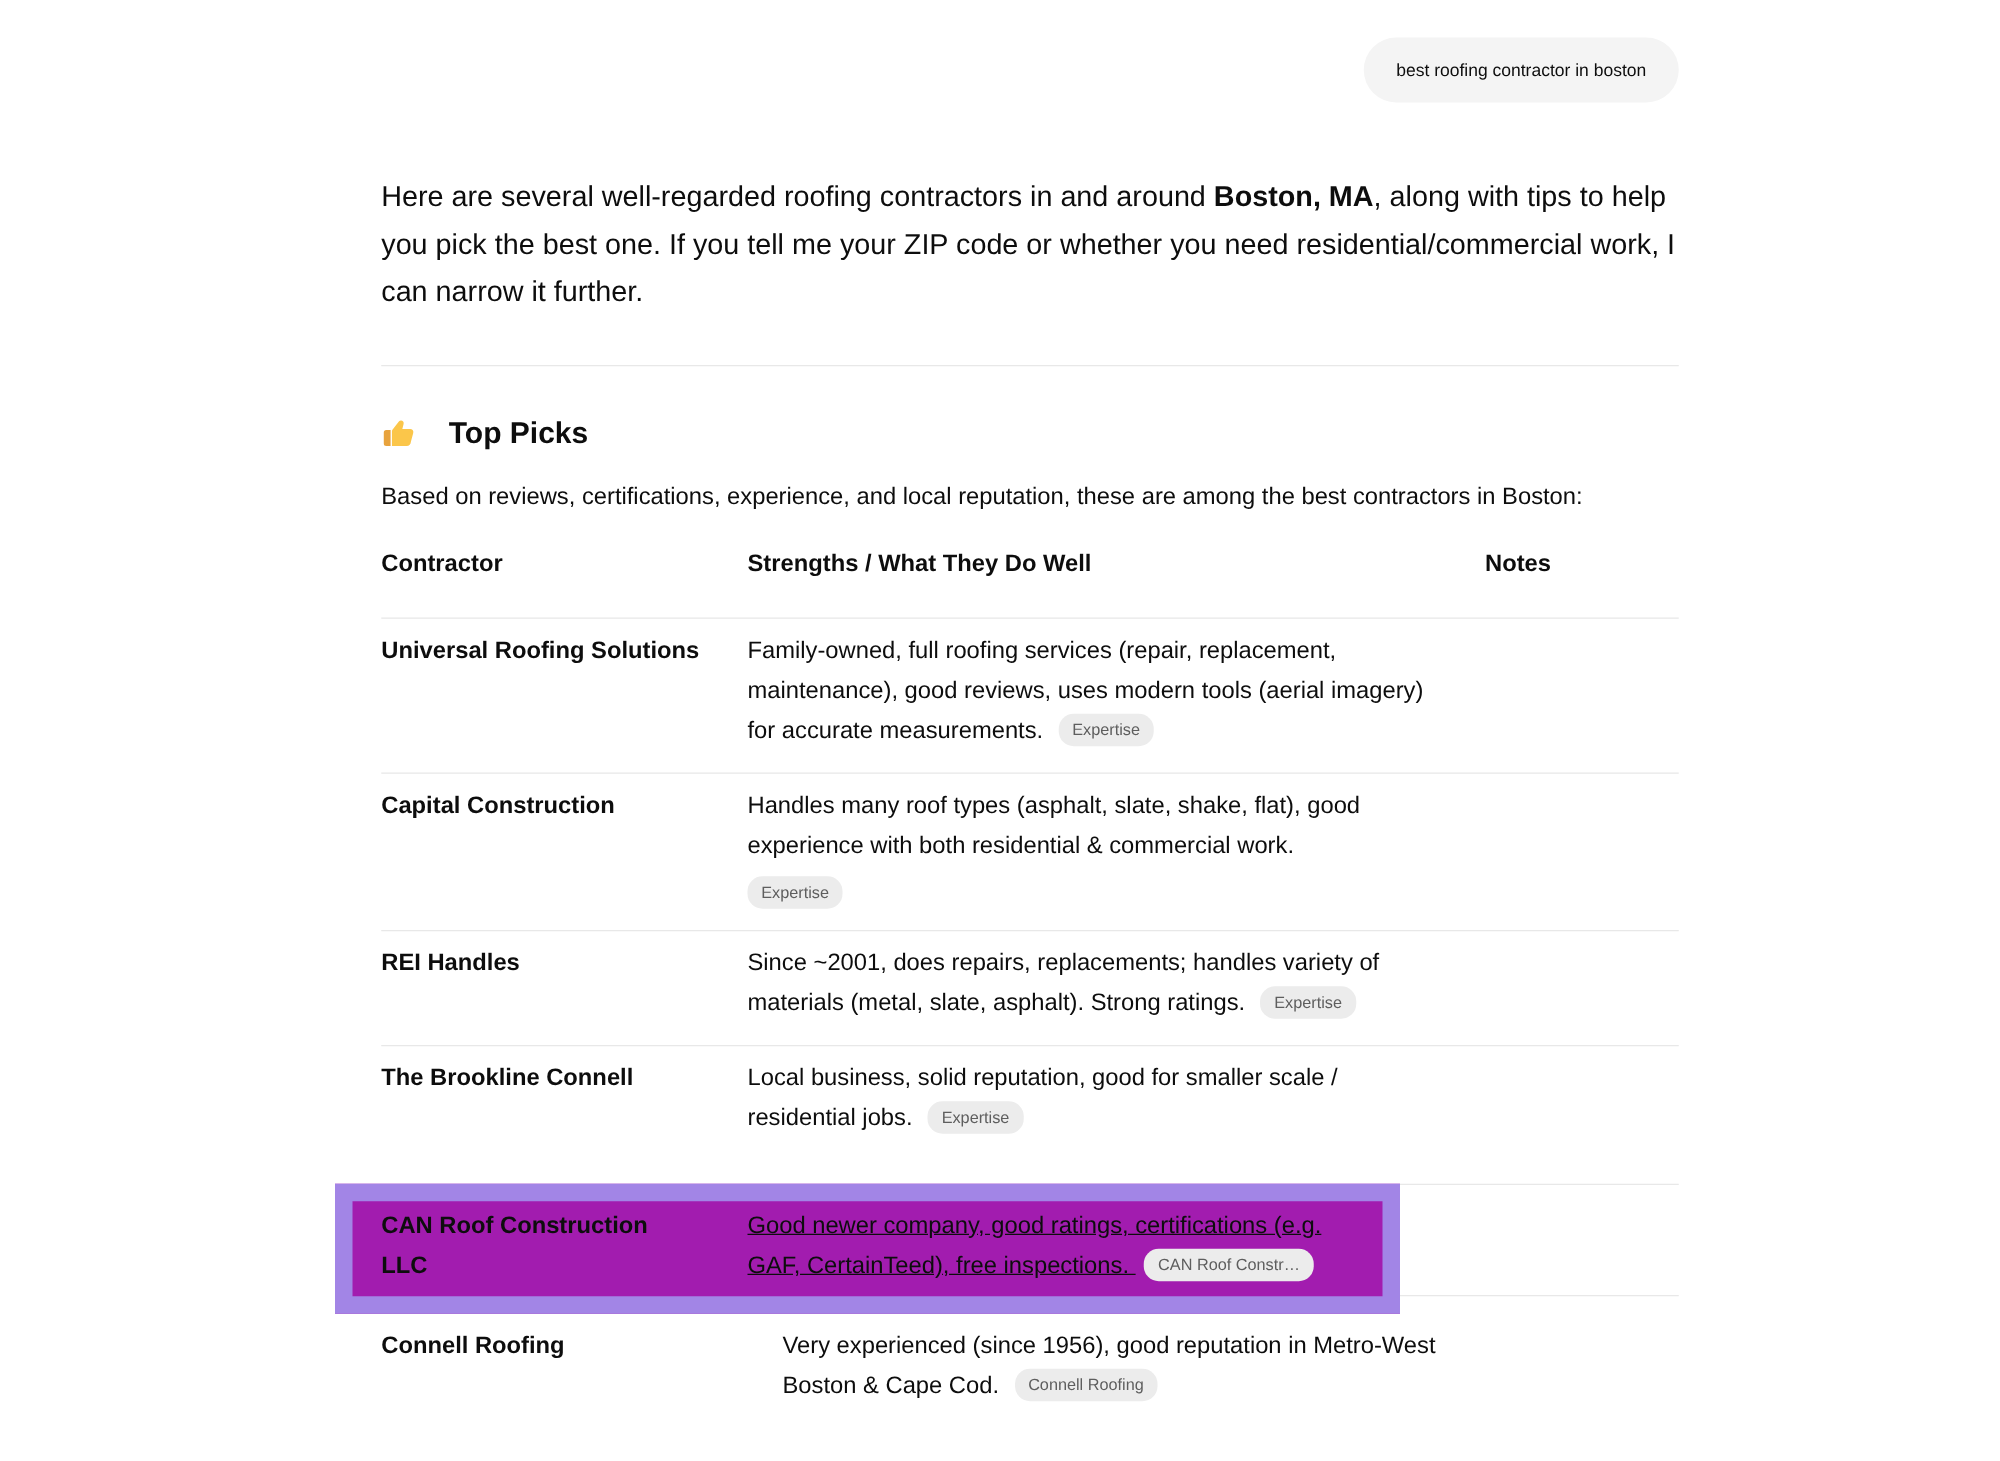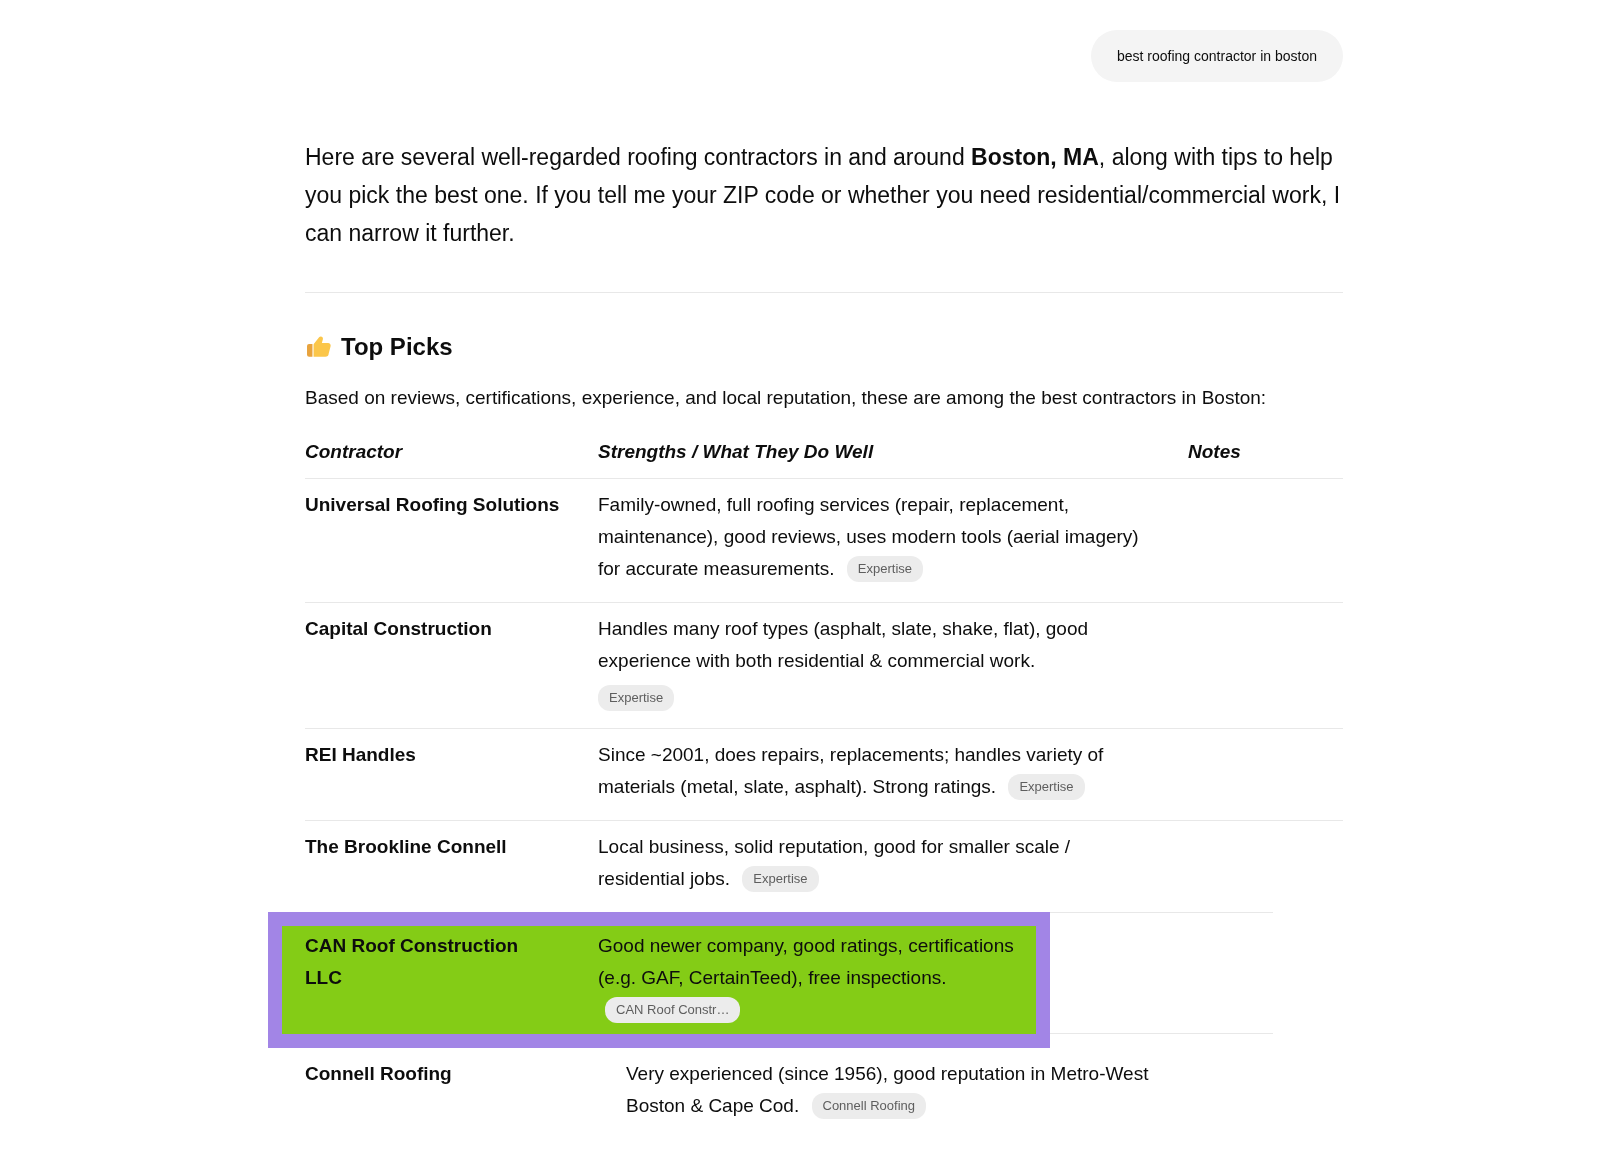--- a/index.html
+++ b/index.html
@@ -32,34 +32,33 @@
     white-space: nowrap;
   }
 
   
   .intro { margin-top: 56px; font-size: 23px; line-height: 38px; }
   .intro b { font-weight: 700; }
 
   .divider { border: none; border-top: 1px solid var(--divider); margin: 40px 0 0; }
 
   
-  .heading { display: flex; align-items: center; gap: 8px; margin-top: 38px; }
+  .heading { display: flex; align-items: center; gap: 26px; margin-top: 38px; }
   .heading .emoji { flex: 0 0 auto; display: inline-flex; }
   .heading .title { font-size: 24px; font-weight: 700; line-height: 32px; }
 
   .subtitle { margin-top: 16px; font-size: 19px; line-height: 38px; }
 
   
   .table { margin-top: 14px; font-size: 19px; }
   .thead {
     display: grid; grid-template-columns: 293px 590px 1fr;
-    font-weight: 700; padding: 4px 0 14px;
+    font-weight: 700; padding: 4px 0 30px;
     border-bottom: 1px solid var(--divider);
     line-height: 24px;
-    font-style: italic;
   }
   .trow {
     display: grid; grid-template-columns: 293px 590px 1fr;
     padding: 10px 0 17px;
     border-bottom: 1px solid var(--divider);
     line-height: 32px;
   }
   .trow.no-bottom { border-bottom: none; }
   #table-body > .trow:last-child { border-bottom: none; gap: 28px; }
   .c1 { font-weight: 700; padding-right: 30px; }
@@ -75,33 +74,34 @@
     border-radius: 12px;
     margin-left: 7px;
     vertical-align: 2px;
     white-space: nowrap;
   }
   .badge.block { display: table; margin: 8px 0 0; }
 
   
   .highlight {
     margin-left: -37px;
-    width: 782px;
+    margin-top: 19px;
+    width: 852px;
     border: 14px solid var(--highlight_border);
-    background: #84cc16;
+    background: #a21caf;
     padding: 4px 0 8px 23px;
     position: relative;
   }
   .highlight .trow {
     border-bottom: none;
     grid-template-columns: 293px 1fr;
     padding: 0 0 0;
   }
   .highlight .c1 { padding-right: 70px; }
-  .highlight .c2 { padding-right: 10px; }
+  .highlight .c2 { padding-right: 10px; text-decoration: underline; }
   
   .highlight::before {
     content: ""; position: absolute; top: -14px; right: -237px;
     width: 223px; height: 1px; background: var(--divider);
   }
   .highlight::after {
     content: ""; position: absolute; bottom: 0; right: -237px;
     width: 223px; height: 1px; background: var(--divider);
   }
 </style>

